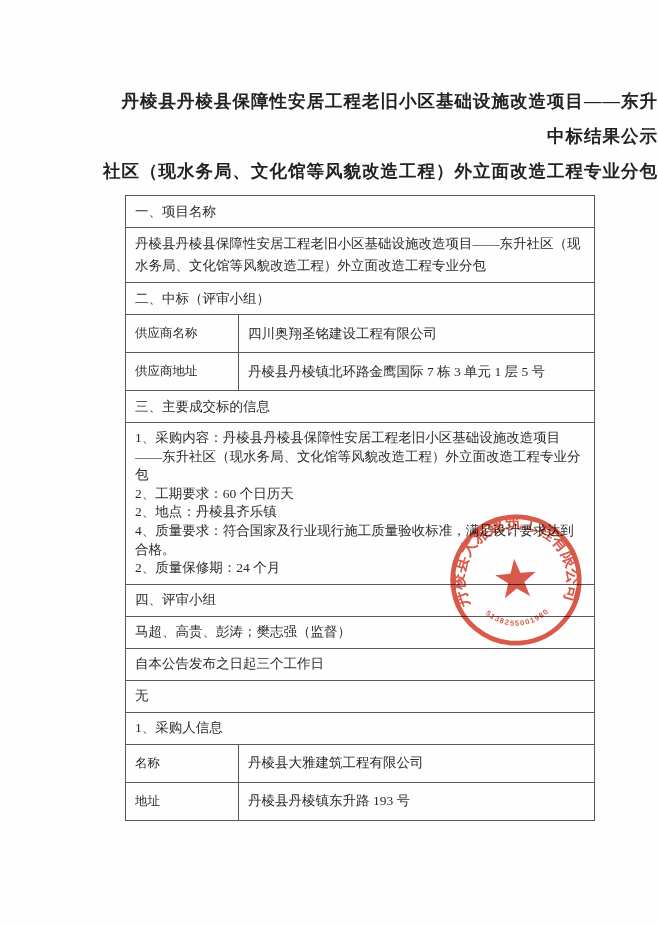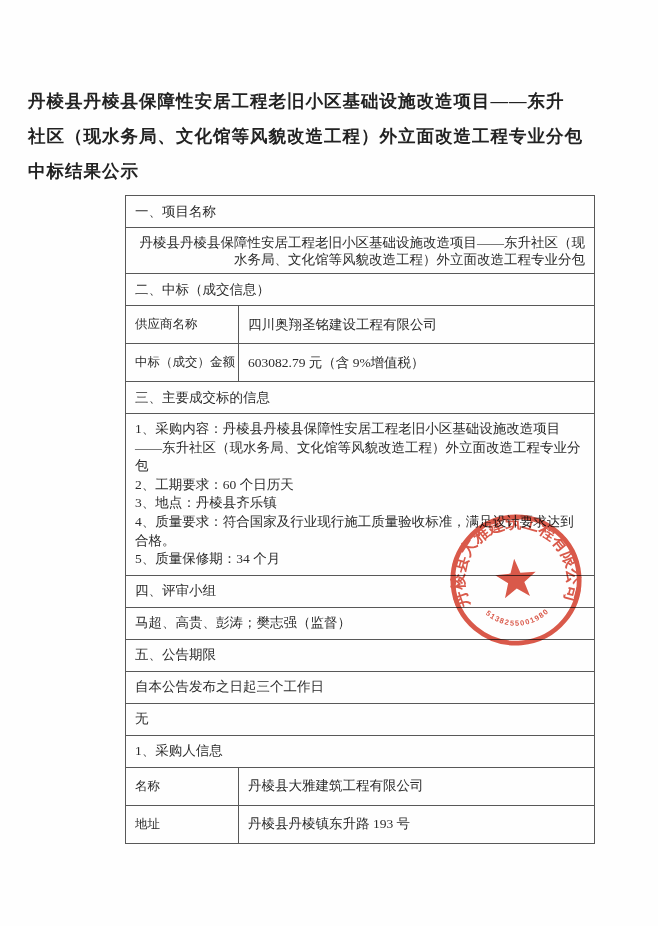--- a/index.html
+++ b/index.html
@@ -10,27 +10,26 @@
     font-family:"Liberation Serif", serif;
     color:#2b2b2b;
     overflow:hidden;
   }
   .page {
     position:absolute; inset:0;
     background:#fefefe;
   }
   .title-block {
     position:absolute; top:84px; left:0; right:0;
-    text-align:left;
+    text-align:right;
     font-weight:bold;
     font-size:17.5px;
     line-height:35px;
     color:#222;
     letter-spacing:1px;
-    padding-left:28px;
   }
   table.doc-table {
     position:absolute; left:125px; top:195px;
     width:470px;
     border-collapse:collapse;
     table-layout:fixed;
     background:transparent;
   }
   .doc-table td {
     border:1px solid #585858;
@@ -41,23 +40,22 @@
   }
   .doc-table .row-head td   { height:32px; }
   .doc-table .row-kv td     { height:38px; }
   .doc-table .row-single td { height:32px;margin-top:37px; }
   .doc-table td.label {
     font-size:12.5px;
     white-space:nowrap;
   }
   .doc-table td.wrap2 {
     padding:5px 9px;
-    line-height:17px;
+    line-height:22px;
     height:46px;
-    text-align:right;
   }
   .doc-table td.big {
     padding:6px 9px;
     line-height:18.6px;
     height:115px;
     vertical-align:top;
   }
   .seal {
     position:absolute;
     left:441px; top:505px;
@@ -72,67 +70,64 @@
     font-weight:bold;
   }
 </style>
 </head>
 <body>
 
 <div class="page">
 
   <div class="title-block">
     <div>丹棱县丹棱县保障性安居工程老旧小区基础设施改造项目——东升</div>
+    <div>中标结果公示</div>
     <div>社区（现水务局、文化馆等风貌改造工程）外立面改造工程专业分包</div>
-    <div>中标结果公示</div>
   </div>
 
   <table class="doc-table">
     <colgroup>
         <col style="width:113px">
         <col>
       </colgroup>
     <tbody>
       <tr class="row-head">
         <td colspan="2">一、项目名称</td>
       </tr>
       <tr>
         <td colspan="2" class="wrap2">丹棱县丹棱县保障性安居工程老旧小区基础设施改造项目——东升社区（现水务局、文化馆等风貌改造工程）外立面改造工程专业分包</td>
       </tr>
       <tr class="row-head">
-        <td colspan="2">二、中标（成交信息）</td>
+        <td colspan="2">二、中标（评审小组）</td>
       </tr>
       <tr class="row-kv">
         <td class="label">供应商名称</td>
         <td>四川奥翔圣铭建设工程有限公司</td>
       </tr>
       <tr class="row-kv">
-        <td class="label">中标（成交）金额</td>
-        <td>603082.79 元（含 9%增值税）</td>
+        <td class="label">供应商地址</td>
+        <td>丹棱县丹棱镇北环路金鹰国际 7 栋 3 单元 1 层 5 号</td>
       </tr>
       <tr class="row-head">
         <td colspan="2">三、主要成交标的信息</td>
       </tr>
       <tr>
         <td colspan="2" class="big">
           <div>1、采购内容：丹棱县丹棱县保障性安居工程老旧小区基础设施改造项目——东升社区（现水务局、文化馆等风貌改造工程）外立面改造工程专业分包</div>
           <div>2、工期要求：60 个日历天</div>
-          <div>3、地点：丹棱县齐乐镇</div>
+          <div>2、地点：丹棱县齐乐镇</div>
           <div>4、质量要求：符合国家及行业现行施工质量验收标准，满足设计要求达到合格。</div>
-          <div>5、质量保修期：34 个月</div>
+          <div>2、质量保修期：24 个月</div>
         </td>
       </tr>
       <tr class="row-head">
         <td colspan="2">四、评审小组</td>
       </tr>
       <tr class="row-single">
         <td colspan="2">马超、高贵、彭涛；樊志强（监督）</td>
-      </tr>
-      <tr class="row-head">
-        <td colspan="2">五、公告期限</td>
       </tr>
       <tr class="row-single">
         <td colspan="2">自本公告发布之日起三个工作日</td>
       </tr>
       <tr class="row-single">
         <td colspan="2">无</td>
       </tr>
       <tr class="row-head">
         <td colspan="2">1、采购人信息</td>
       </tr>

